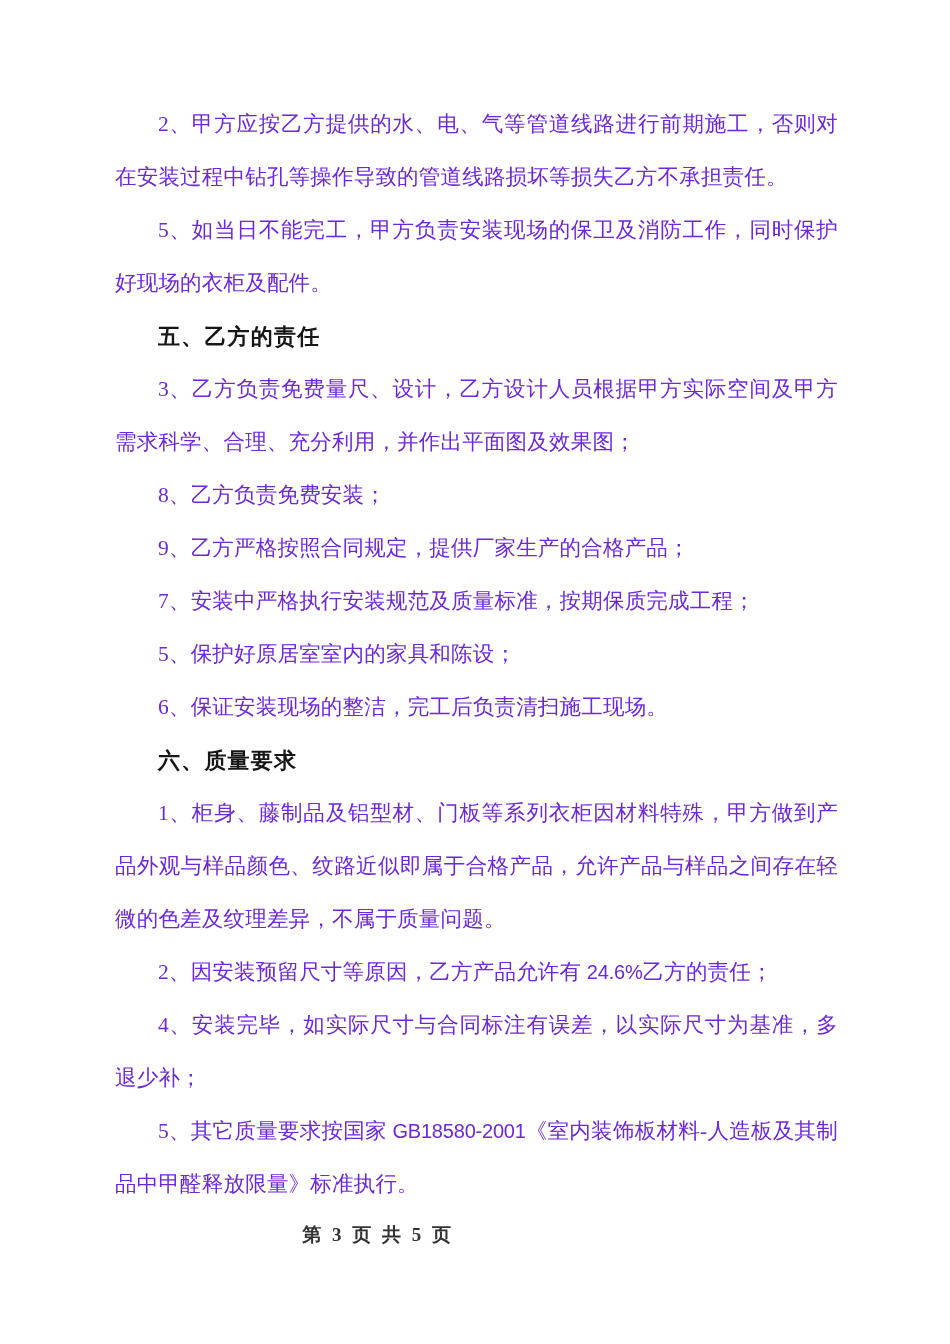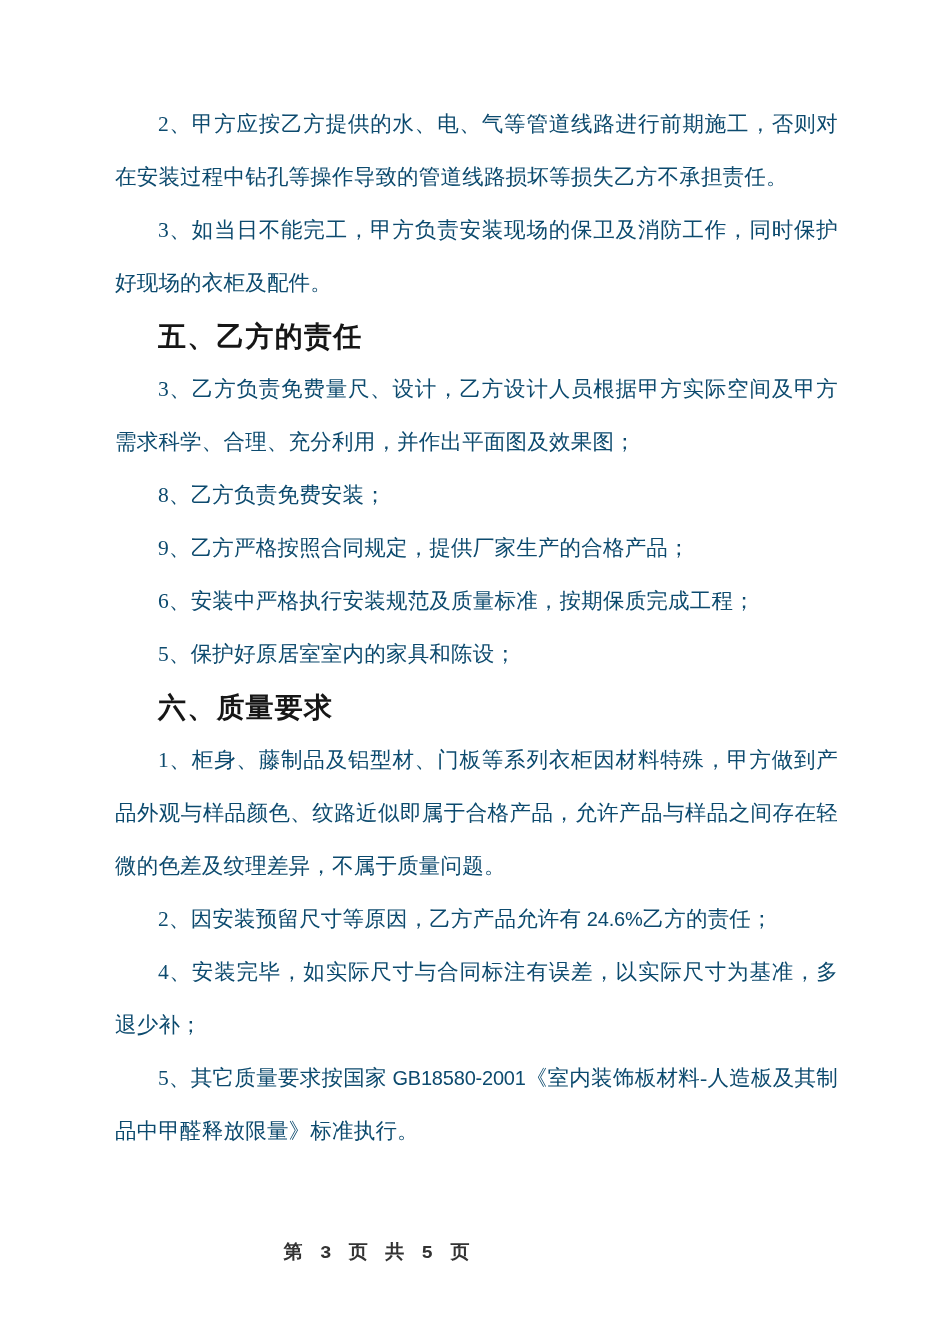--- a/index.html
+++ b/index.html
@@ -23,77 +23,77 @@
     top: 98px;
     width: 723px;
   }
   .para {
     margin: 0 0 0 0;
     font-size: 21.5px;
     line-height: 53px;
     text-align: justify;
     text-justify: inter-ideograph;
     text-indent: 43px;
-    color: #0c4a6e;
+    color: #6d28d9;
     letter-spacing: 0.2px;
     word-break: break-all;
   }
   .heading {
     margin: 0;
-    font-size: 28px;
+    font-size: 22px;
     line-height: 53px;
     font-weight: bold;
     text-indent: 43px;
     color: #161616;
     letter-spacing: 1.2px;
     font-family: Liberation Serif, serif;
   }
   .latin {
     font-family: "Liberation Sans", "DejaVu Sans", sans-serif;
     font-size: 20px;
     letter-spacing: -0.2px;
   }
   .footer {
     position: absolute;
     left: 0;
     top: 1222px;
     width: 756px;
     text-align: center;
     font-size: 19px;
     font-weight: bold;
-    font-family: Liberation Mono, monospace;
+    font-family: Liberation Serif, serif;
     color: #333333;
     letter-spacing: 3px;
-    margin-top: 17px;
   }
 </style>
 </head>
 <body>
 
 <div class="page">
 
   <div class="doc-body">
 
     <p class="para">2、甲方应按乙方提供的水、电、气等管道线路进行前期施工，否则对在安装过程中钻孔等操作导致的管道线路损坏等损失乙方不承担责任。</p>
 
 
-    <p class="para">3、如当日不能完工，甲方负责安装现场的保卫及消防工作，同时保护好现场的衣柜及配件。</p>
+    <p class="para">5、如当日不能完工，甲方负责安装现场的保卫及消防工作，同时保护好现场的衣柜及配件。</p>
 
     <p class="heading">五、乙方的责任</p>
 
     <p class="para">3、乙方负责免费量尺、设计，乙方设计人员根据甲方实际空间及甲方需求科学、合理、充分利用，并作出平面图及效果图；</p>
 
     <p class="para">8、乙方负责免费安装；</p>
 
     <p class="para">9、乙方严格按照合同规定，提供厂家生产的合格产品；</p>
 
-    <p class="para">6、安装中严格执行安装规范及质量标准，按期保质完成工程；</p>
+    <p class="para">7、安装中严格执行安装规范及质量标准，按期保质完成工程；</p>
 
     <p class="para">5、保护好原居室室内的家具和陈设；</p>
 
+    <p class="para">6、保证安装现场的整洁，完工后负责清扫施工现场。</p>
 
     <p class="heading">六、质量要求</p>
 
     <p class="para">1、柜身、藤制品及铝型材、门板等系列衣柜因材料特殊，甲方做到产品外观与样品颜色、纹路近似即属于合格产品，允许产品与样品之间存在轻微的色差及纹理差异，不属于质量问题。</p>
 
     <p class="para"><span>2、因安装预留尺寸等原因，乙方产品允许有 </span><span class="latin">24.6%</span><span>乙方的责任；</span></p>
 
 
     <p class="para">4、安装完毕，如实际尺寸与合同标注有误差，以实际尺寸为基准，多退少补；</p>
 

